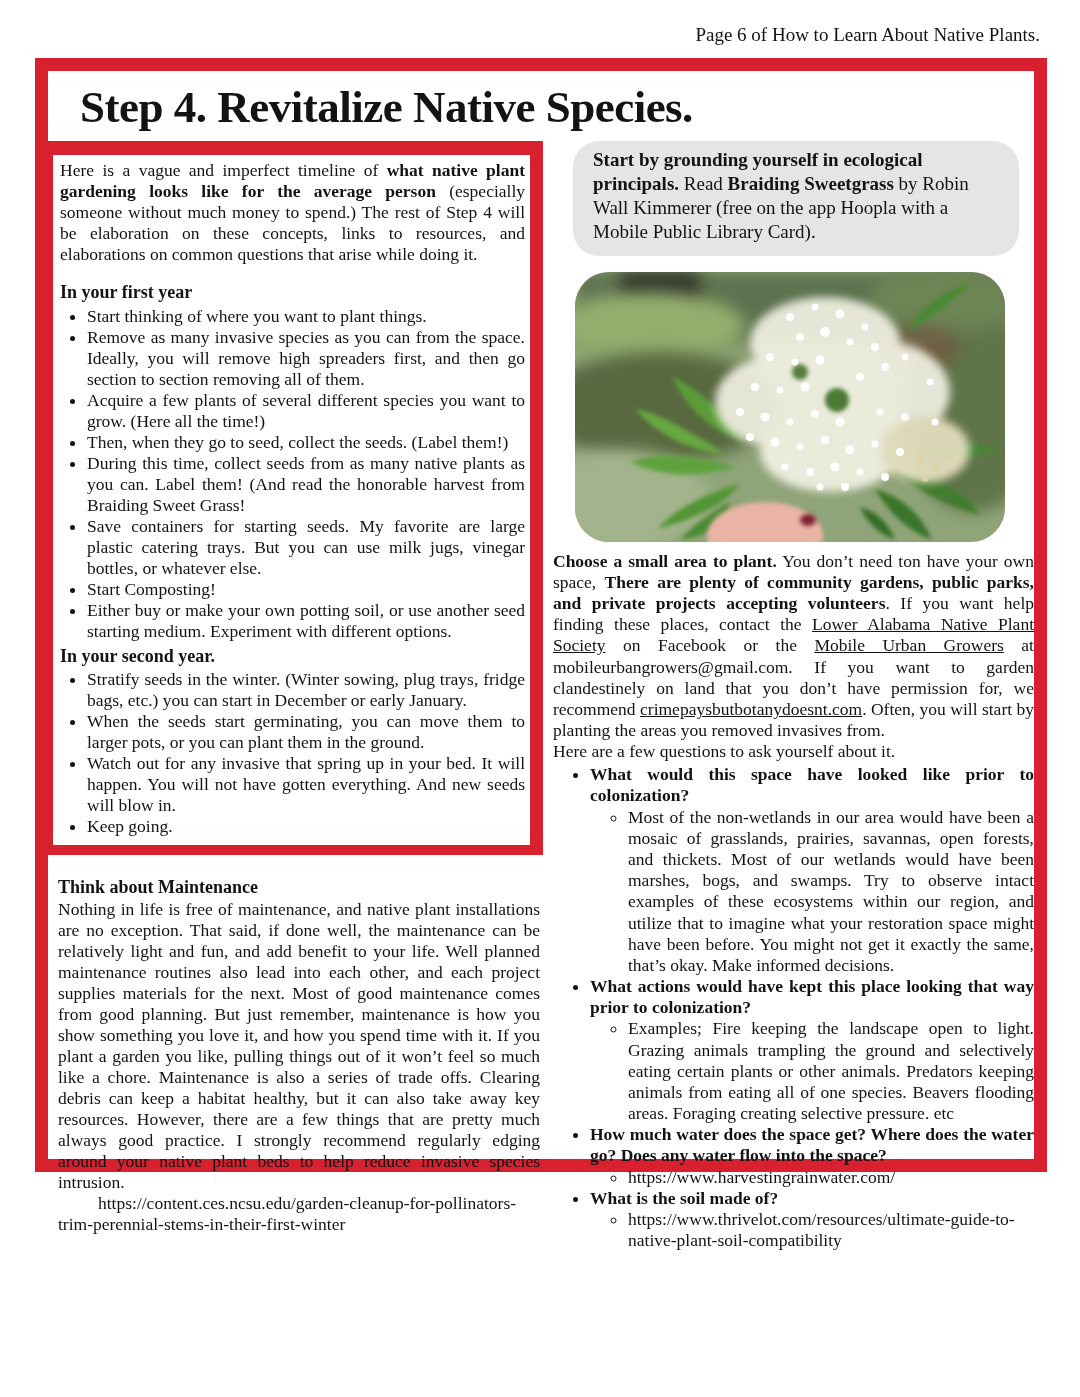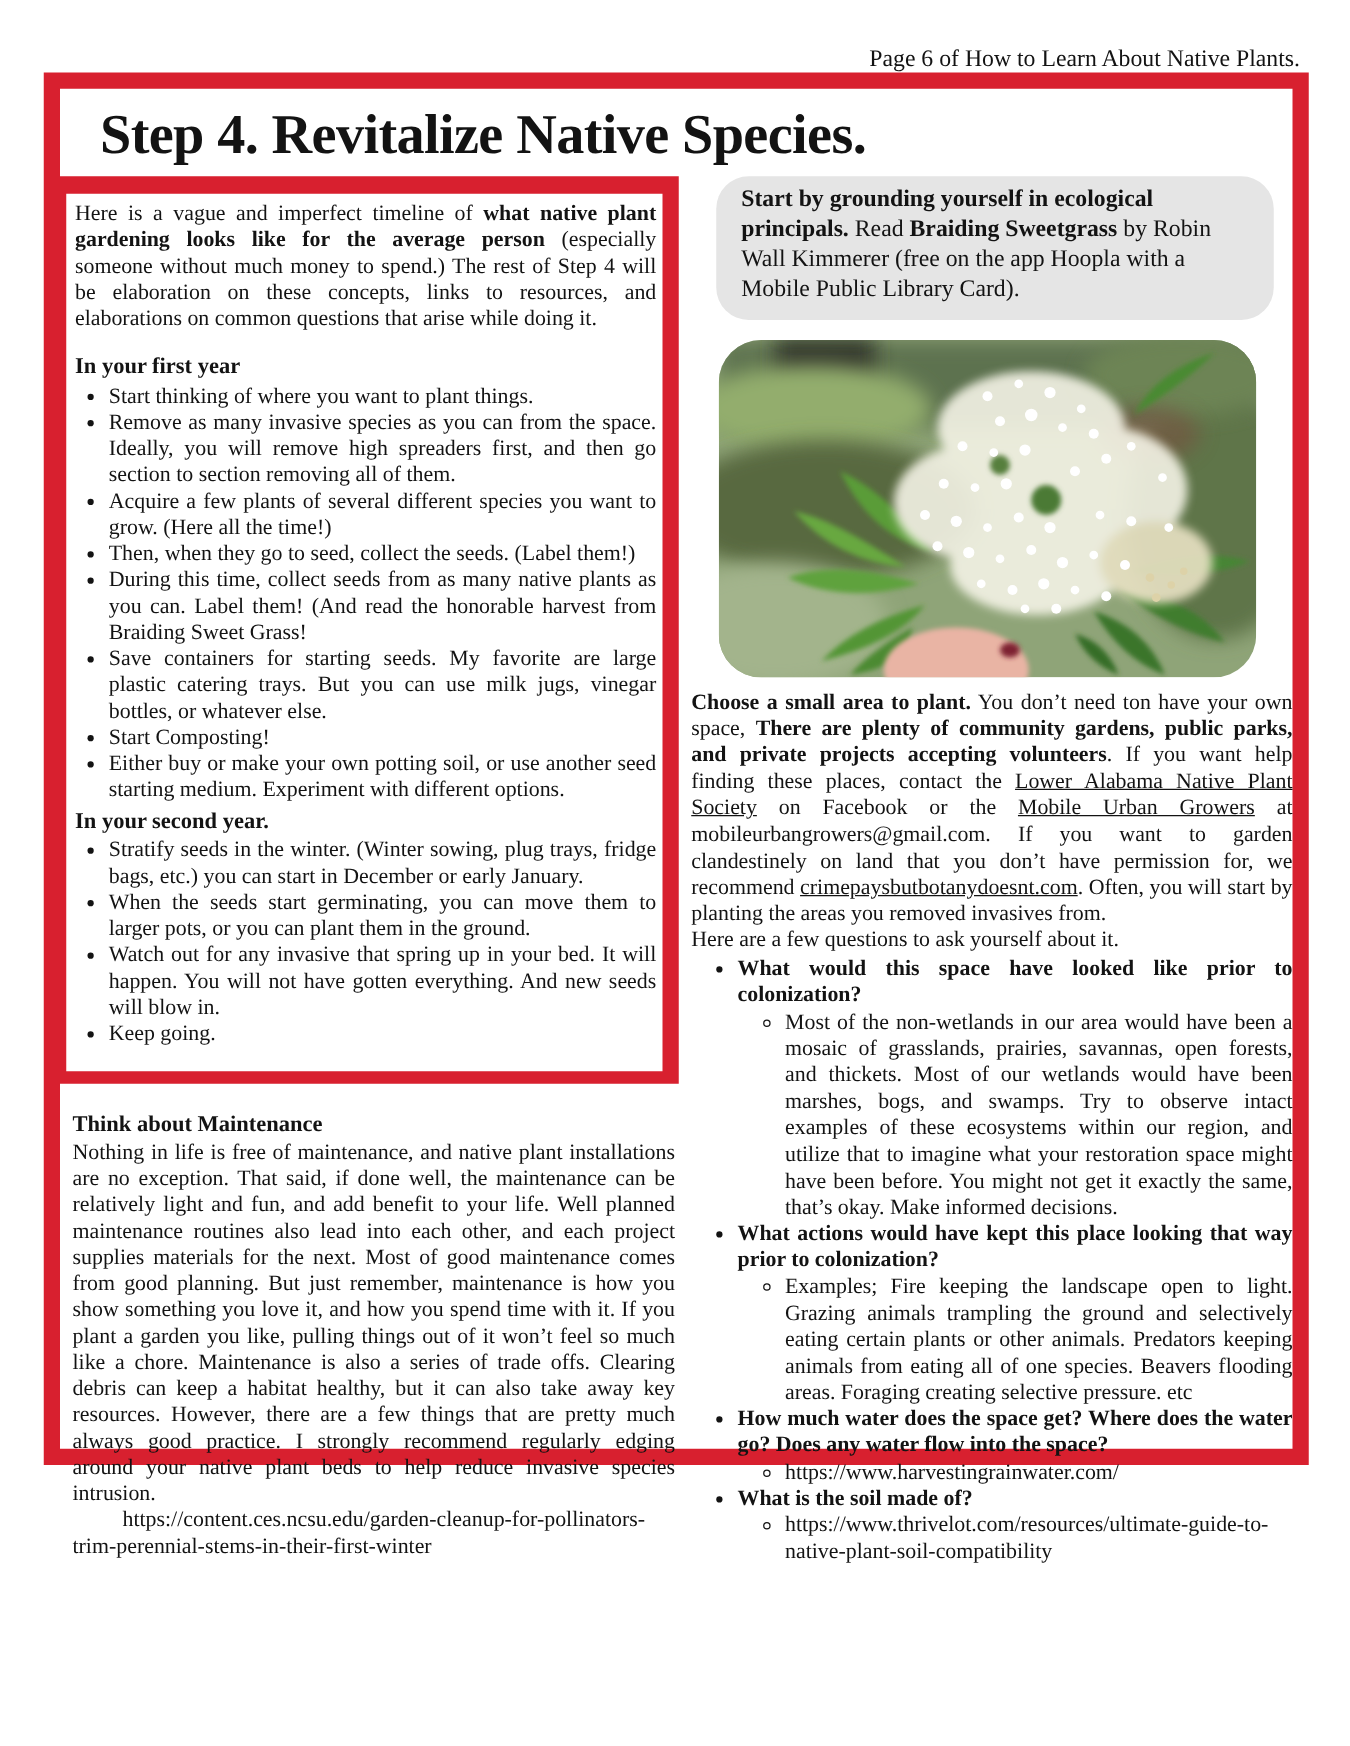--- a/index.html
+++ b/index.html
@@ -1,28 +1,28 @@
 <!DOCTYPE html>
 <html><head>
 <meta charset="utf-8">
 <style>
   html,body{margin:0;padding:0;background:#ffffff;}
   .page{position:relative;width:1080px;height:1397px;background:#fff;
         font-family:"Liberation Serif","DejaVu Serif",serif;color:#131313;overflow:hidden;}
-  .page-header{position:absolute;top:37px;right:40px;font-size:19px;}
+  .page-header{position:absolute;top:24px;right:40px;font-size:19px;}
   .frame{position:absolute;left:35px;top:58px;width:1012px;height:1114px;
          border:13px solid #d8202f;box-sizing:border-box;background:#fff;}
   h1.title{margin:0;padding:10px 0 8px 32px;font-size:45px;font-weight:bold;letter-spacing:-0.5px;}
   .columns{display:flex;align-items:flex-start;}
   .col-left{width:495px;flex:0 0 495px;}
   .col-right{width:481px;flex:0 0 481px;margin-left:10px;}
   .timeline-box{box-sizing:border-box;width:495px;
         border-style:solid;border-color:#d8202f;
         border-width:14px 13px 10px 5px;
-        padding:5px 5px 16px 7px;font-size:17.5px;line-height:1.2;}
+        padding:5px 5px 4px 7px;font-size:17.5px;line-height:1.2;}
   .timeline-box p.intro{text-align:justify;}
   h3{font-size:18px;margin:0;line-height:1.2;}
   .timeline-box h3.fy{margin-top:17px;}
   .timeline-box h3.sy{margin-top:2px;}
   .timeline-box ul{margin:2px 0 4px 0;padding-left:27px;font-family:Liberation Serif, serif;}
   .timeline-box li{text-align:justify;}
   .maintenance{margin:22px 0 0 10px;width:482px;font-size:17.5px;line-height:1.2;}
   .maintenance p.body{text-align:justify;}
   .maintenance p.link{text-indent:40px;word-break:break-word;}
   .redbox{box-sizing:border-box;margin-left:20px;width:446px;background:#e5e5e5;

